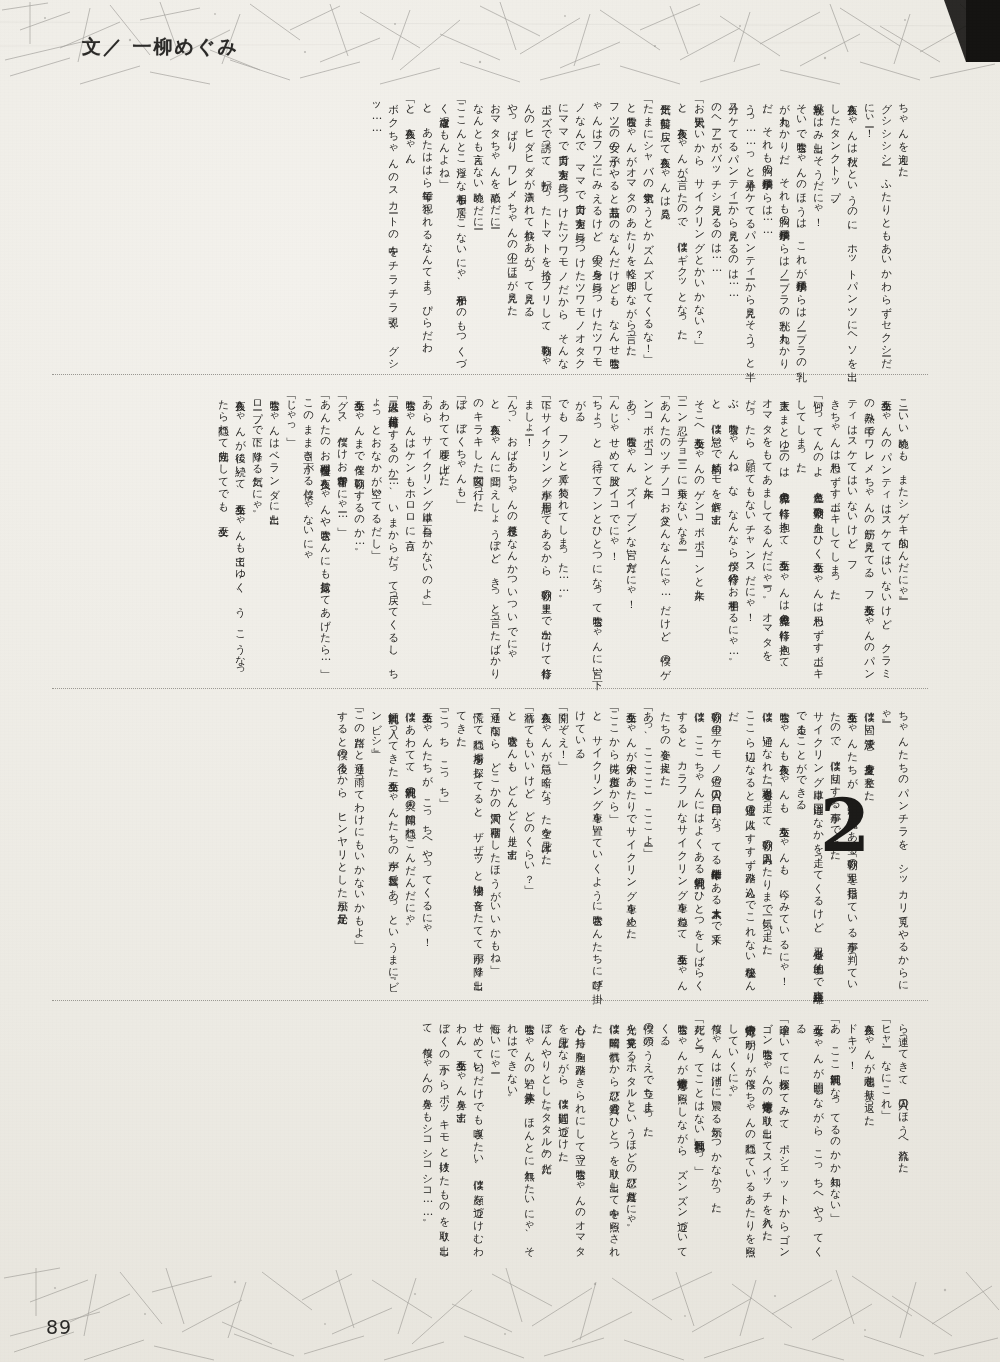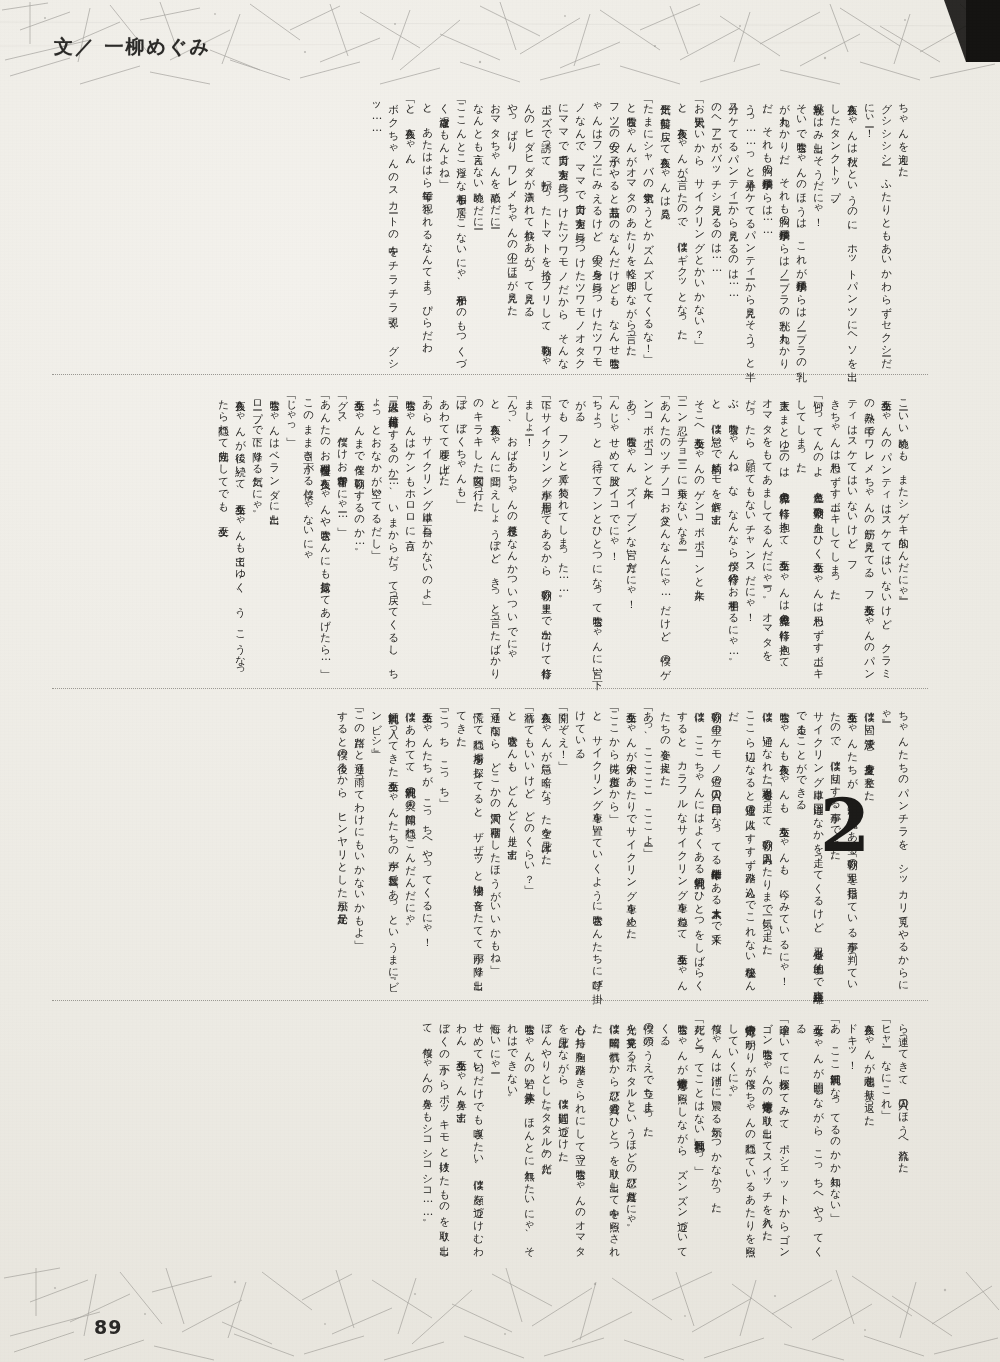--- a/index.html
+++ b/index.html
@@ -53,21 +53,21 @@
     border-top: 1px dotted #8d8b85;
     opacity: .85;
   }
   .sep.s1 { top: 374px; }
   .sep.s2 { top: 688px; }
   .sep.s3 { top: 1000px; }
 
   
   #credit {
     position: absolute;
-    left: 54px;
+    left: 82px;
     top: 34px;
     font-family: "DejaVu Serif", serif;
     font-size: 19px;
     letter-spacing: 2px;
     color: #2b2a28;
     font-weight: 600;
     text-shadow: 0 0 1px rgba(0,0,0,.25);
   }
 
   
@@ -102,24 +102,23 @@
     line-height: 1;
   }
 
   
   #page-number {
     position: absolute;
     left: 46px;
     bottom: 24px;
     font-family: "DejaVu Sans", sans-serif;
     font-size: 19px;
-    font-weight: 700;
+    font-weight: 400;
     color: #2a2927;
     letter-spacing: 1px;
-    margin-left: 48px;
   }
 
   
   #corner-mark {
     position: absolute;
     right: 0;
     top: 0;
     width: 34px;
     height: 62px;
     background: #151412;

